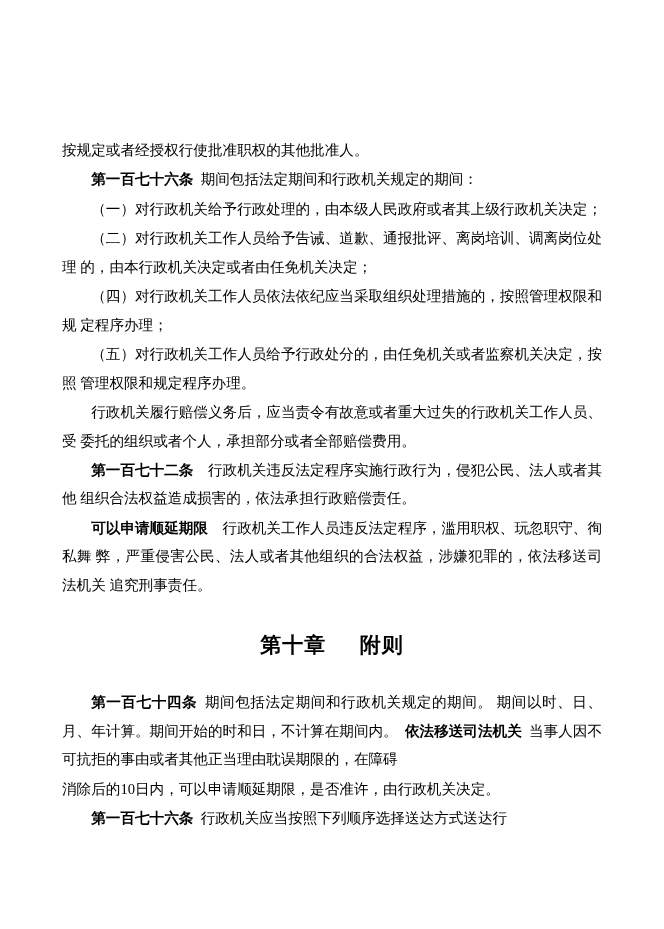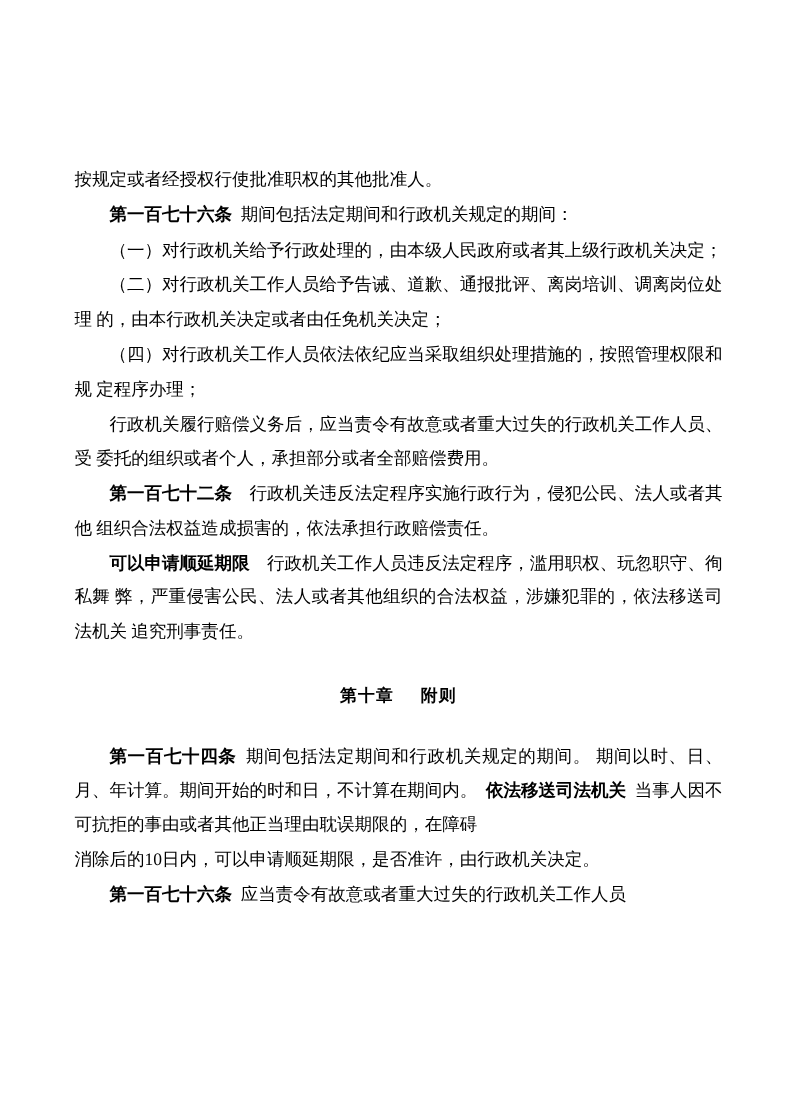--- a/index.html
+++ b/index.html
@@ -39,21 +39,21 @@
   }
   .noindent {
     text-indent: 0;
   }
   .bold {
     font-weight: bold;
   }
   .chapter-title {
     text-align: center;
     font-weight: bold;
-    font-size: 14px;
+    font-size: 21px;
     letter-spacing: 1px;
     margin-top: 26px;
     margin-bottom: 22px;
   }
   .chapter-title .gap {
     display: inline-block;
     width: 1.6em;
   }
   .sp {
     display: inline-block;
@@ -74,29 +74,30 @@
 
     <p class="para indent2"><span class="bold">第一百七十六条</span><span class="sp"></span><span>期间包括法定期间和行政机关规定的期间：</span></p>
 
     <p class="para indent2">（一）对行政机关给予行政处理的，由本级人民政府或者其上级行政机关决定；</p>
 
     <p class="para indent2">（二）对行政机关工作人员给予告诫、道歉、通报批评、离岗培训、调离岗位处理 的，由本行政机关决定或者由任免机关决定；</p>
 
 
     <p class="para indent2">（四）对行政机关工作人员依法依纪应当采取组织处理措施的，按照管理权限和规 定程序办理；</p>
 
+    <p class="para indent2">（五）对行政机关工作人员给予行政处分的，由任免机关或者监察机关决定，按照 管理权限和规定程序办理。</p>
 
     <p class="para indent2">行政机关履行赔偿义务后，应当责令有故意或者重大过失的行政机关工作人员、受 委托的组织或者个人，承担部分或者全部赔偿费用。</p>
 
     <p class="para indent2"><span class="bold">第一百七十二条</span><span class="sp-wide"></span><span>行政机关违反法定程序实施行政行为，侵犯公民、法人或者其他 组织合法权益造成损害的，依法承担行政赔偿责任。</span></p>
 
     <p class="para indent2"><span class="bold">可以申请顺延期限</span><span class="sp-wide"></span><span>行政机关工作人员违反法定程序，滥用职权、玩忽职守、徇私舞 弊，严重侵害公民、法人或者其他组织的合法权益，涉嫌犯罪的，依法移送司法机关 追究刑事责任。</span></p>
 
     <p class="chapter-title"><span>第十章</span><span class="gap"></span><span>附则</span></p>
 
     <p class="para indent2"><span class="bold">第一百七十四条</span><span class="sp"></span><span>期间包括法定期间和行政机关规定的期间。 期间以时、日、月、年计算。期间开始的时和日，不计算在期间内。</span><span class="sp"></span><span class="bold">依法移送司法机关</span><span class="sp"></span><span>当事人因不可抗拒的事由或者其他正当理由耽误期限的，在障碍</span></p>
 
     <p class="para noindent">消除后的10日内，可以申请顺延期限，是否准许，由行政机关决定。</p>
 
-    <p class="para indent2"><span class="bold">第一百七十六条</span><span class="sp"></span><span>应当责令有故意或者重大过失的行政机关工作人员</span></p>
+    <p class="para indent2"><span class="bold">第一百七十六条</span><span class="sp"></span><span>行政机关应当按照下列顺序选择送达方式送达行</span></p>
 
   </div>
 </div>
 
 </body></html>

